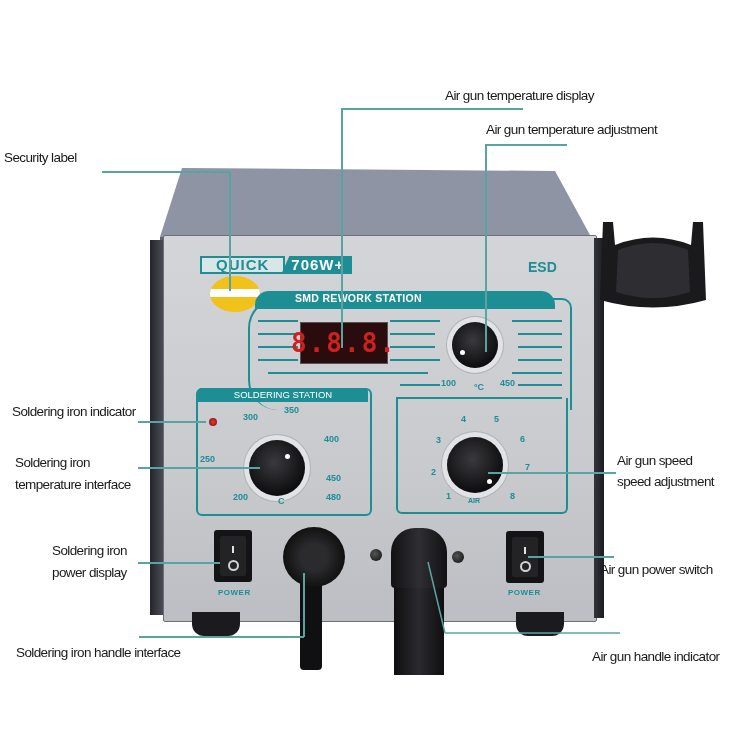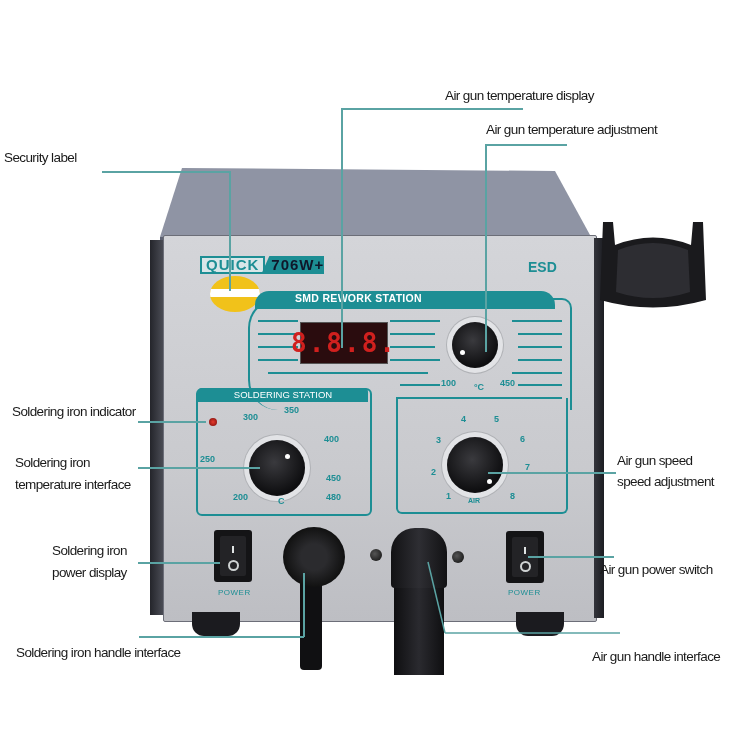--- a/index.html
+++ b/index.html
@@ -7,42 +7,42 @@
     .abs{position:absolute;}
     .lbl{position:absolute;font-size:13.5px;color:#1a1a1a;letter-spacing:-0.6px;line-height:22px;white-space:nowrap;}
     .line{position:absolute;background:#5aa3a3;}
     
     #lid{left:160px;top:165px;width:430px;height:75px;}
     #front{left:163px;top:235px;width:432px;height:385px;background:linear-gradient(180deg,#d4d5d9 0%,#c9cace 60%,#bdbec3 100%);border:1px solid #6c6e78;border-radius:2px;}
     #sideL{left:150px;top:240px;width:14px;height:375px;background:linear-gradient(90deg,#24252b,#4d4f58);}
     #sideR{left:594px;top:238px;width:10px;height:380px;background:linear-gradient(90deg,#33343b,#1c1d22);}
     .foot{position:absolute;top:612px;width:48px;height:24px;background:#1b1b1f;border-radius:0 0 12px 12px;}
     .brand{position:absolute;left:200px;top:256px;height:18px;display:flex;font-weight:bold;font-size:15px;letter-spacing:1px;}
-    .brand .q{border:2px solid #1d8e94;color:#1d8e94;padding:0 4px;line-height:14px;background:#d8e6e8;}
-    .brand .m{background:#1d8e94;color:#0f172a;padding:0 0 0 10px;line-height:18px;margin-left:-4px;clip-path:polygon(8px 0,100% 0,100% 100%,0 100%);}
+    .brand .q{border:2px solid #1d8e94;color:#1d8e94;padding:0 14px;line-height:14px;background:#d8e6e8;}
+    .brand .m{background:#1d8e94;color:#ffffff;padding:0 8px 0 10px;line-height:18px;margin-left:-4px;clip-path:polygon(8px 0,100% 0,100% 100%,0 100%);}
     .esd{position:absolute;left:528px;top:259px;font-weight:bold;font-size:14px;color:#1d8e94;}
     .sticker{position:absolute;left:210px;top:276px;width:50px;height:36px;border-radius:50%;background:#f1c21a;overflow:hidden;}
     .sticker:before{content:"";position:absolute;left:0;top:13px;width:100%;height:8px;background:#fff;}
     .smdband{position:absolute;left:255px;top:291px;width:300px;height:18px;background:#1d8e94;border-radius:14px 14px 0 0;}
     .smdtitle{position:absolute;left:295px;top:292px;color:#fff;font-weight:bold;font-size:10.5px;letter-spacing:0.3px;}
     .smdframe{position:absolute;left:248px;top:298px;width:320px;height:110px;border:2px solid #1d8e94;border-radius:30px 10px 0 30px;border-bottom:none;border-right:2px solid #1d8e94;}
     .stripe{position:absolute;height:2px;background:#1d8e94;}
     .display{position:absolute;left:300px;top:322px;width:86px;height:40px;background:#2a0c0e;border:1px solid #555;display:flex;align-items:center;justify-content:center;}
     .display span{color:#d0201e;font-family:"DejaVu Sans Mono",monospace;font-size:26px;font-weight:bold;letter-spacing:2px;}
     .knob{position:absolute;border-radius:50%;background:radial-gradient(circle at 45% 40%,#3a3a3e,#0e0e10 70%);box-shadow:0 0 0 5px #e2e3e6, 0 0 0 6px #b0b2b6;}
     .knob .dot{position:absolute;width:5px;height:5px;border-radius:50%;background:#fff;}
     .sc{position:absolute;font-size:9px;font-weight:bold;color:#1d8e94;}
     .panel{position:absolute;border:2px solid #1d8e94;border-radius:6px;}
     .paneltitle{position:absolute;background:#1d8e94;color:#fff;font-weight:normal;font-size:9.5px;text-align:center;border-radius:4px 4px 0 0;line-height:14px;}
     .led{position:absolute;left:209px;top:418px;width:8px;height:8px;border-radius:50%;background:radial-gradient(circle,#e53b2e,#7a0c0a);}
     .switch{position:absolute;width:38px;height:52px;background:#141416;border-radius:3px;}
     .switch .inner{position:absolute;left:6px;top:6px;width:26px;height:40px;background:#232326;border-radius:2px;}
     .switch .i{position:absolute;left:12px;top:10px;width:2px;height:7px;background:#dfe3e3;}
     .switch .o{position:absolute;left:8px;top:24px;width:7px;height:7px;border:2px solid #cfd3d3;border-radius:50%;}
-    .pw{position:absolute;font-weight:normal;font-size:8px;color:#1d8e94;letter-spacing:0.5px;}
+    .pw{position:absolute;font-weight:bold;font-size:8px;color:#1d8e94;letter-spacing:0.5px;}
     .screw{position:absolute;width:12px;height:12px;border-radius:50%;background:radial-gradient(circle at 40% 40%,#555,#0c0c0c);}
     .conn1{position:absolute;left:283px;top:527px;width:62px;height:60px;border-radius:50%;background:radial-gradient(circle,#2b2b2e 30%,#111 70%);}
     .cable1{position:absolute;left:300px;top:570px;width:22px;height:100px;background:#101012;border-radius:4px;}
     .conn2{position:absolute;left:391px;top:528px;width:56px;height:60px;background:linear-gradient(90deg,#121214,#2e2e33,#121214);border-radius:24px 24px 4px 4px;}
     .cable2{position:absolute;left:394px;top:575px;width:50px;height:100px;background:linear-gradient(90deg,#0f0f11,#2a2a2f,#0f0f11);}
     .holder{position:absolute;left:598px;top:220px;width:110px;height:90px;}
   </style>
 </head>
 <body>
 
@@ -181,13 +181,13 @@
 <div class="lbl" style="left:486px;top:119px">Air gun temperature adjustment</div>
 <div class="lbl" style="left:12px;top:401px">Soldering iron indicator</div>
 <div class="lbl" style="left:15px;top:452px">Soldering iron</div>
 <div class="lbl" style="left:15px;top:474px">temperature interface</div>
 <div class="lbl" style="left:52px;top:540px">Soldering iron</div>
 <div class="lbl" style="left:52px;top:562px">power display</div>
 <div class="lbl" style="left:16px;top:642px">Soldering iron handle interface</div>
 <div class="lbl" style="left:617px;top:450px">Air gun speed</div>
 <div class="lbl" style="left:617px;top:471px">speed adjustment</div>
 <div class="lbl" style="left:600px;top:559px">Air gun power switch</div>
-<div class="lbl" style="left:592px;top:646px">Air gun handle interface</div>
+<div class="lbl" style="left:592px;top:646px">Air gun handle indicator</div>
 
 </body></html>

